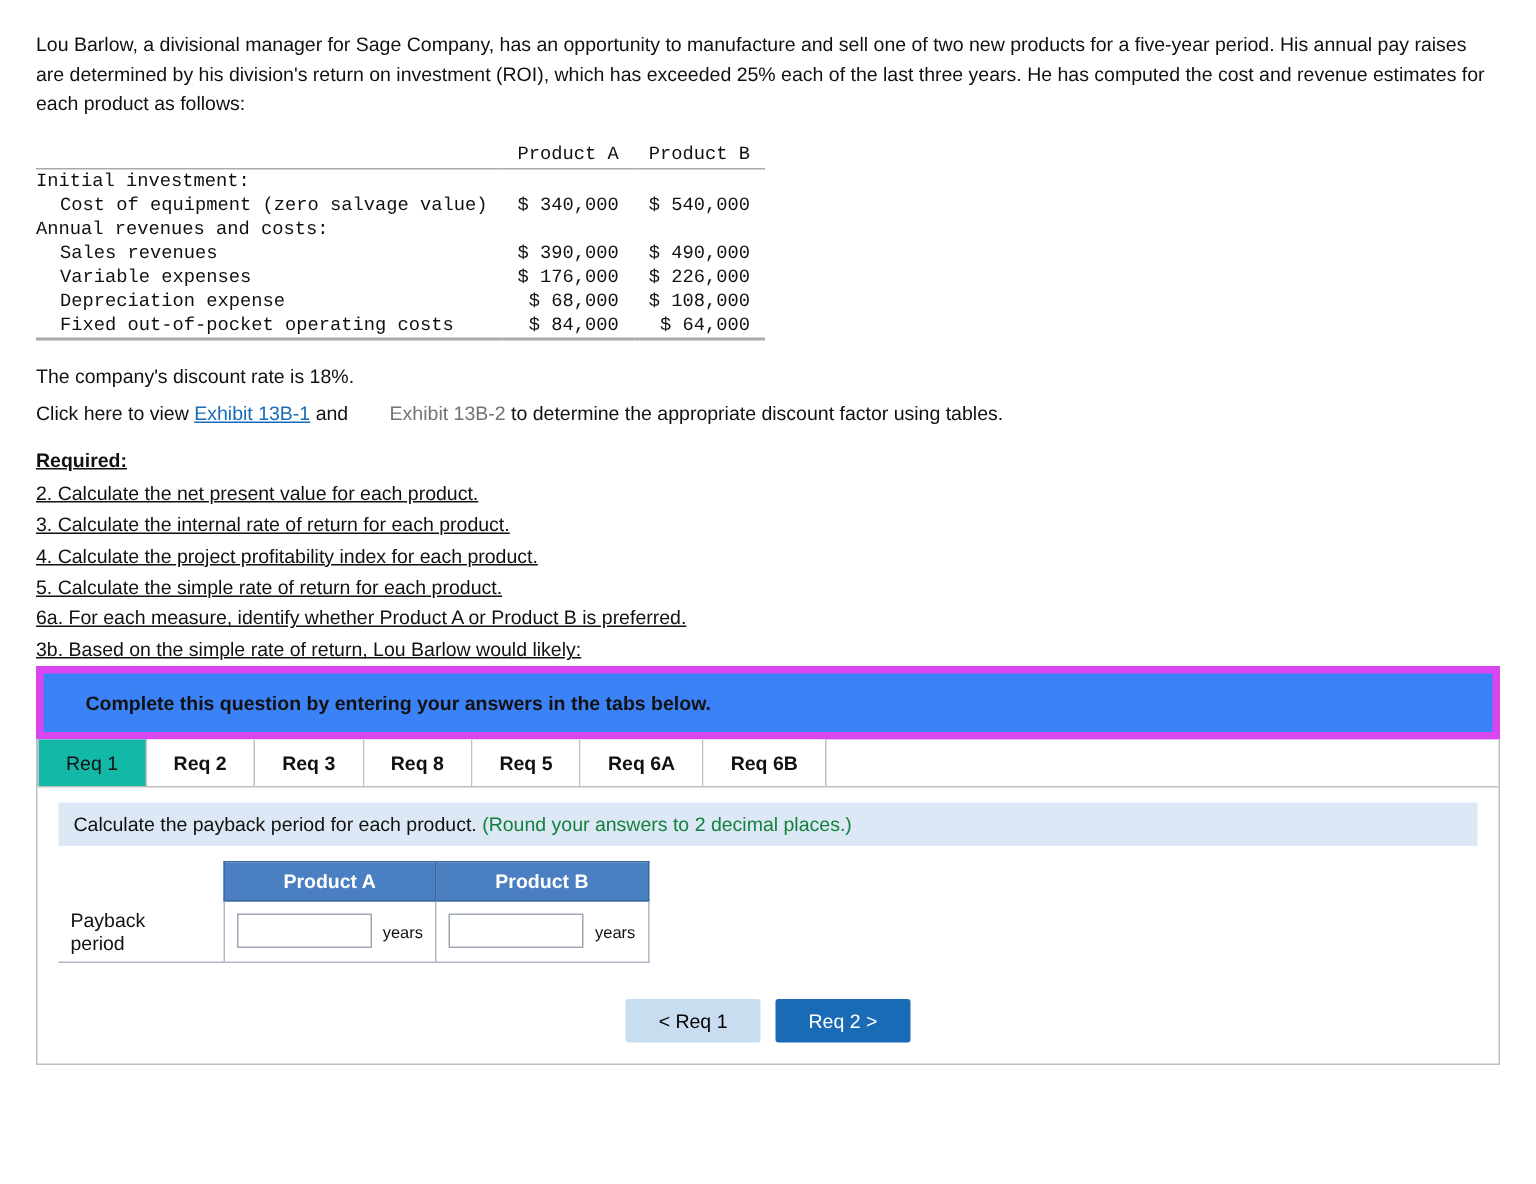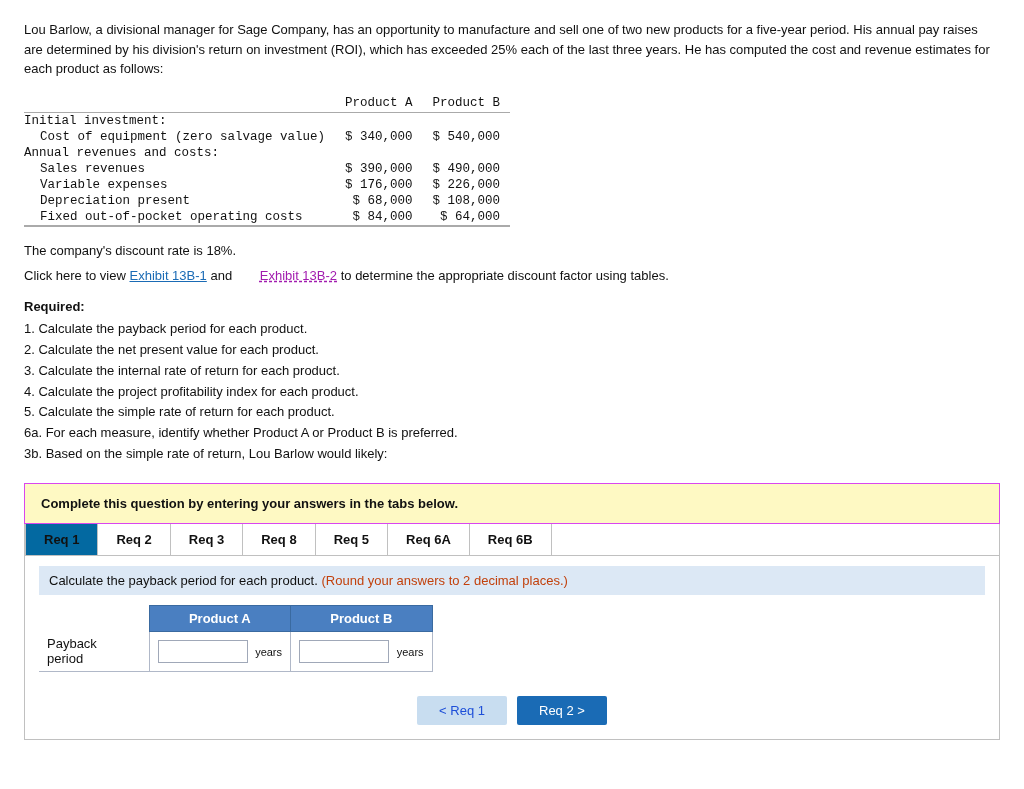--- a/index.html
+++ b/index.html
@@ -47,47 +47,46 @@
     .discount-text {
       margin-bottom: 10px;
       font-size: 13px;
     }
     .exhibit-link {
       color: #1a6bb5;
       text-decoration: underline;
       cursor: pointer;
     }
     .exhibit-link-dashed {
-      color: #a21caf;
-      text-decoration: underline;
+      color: #737373;
       text-decoration-style: dashed;
       cursor: pointer;
       padding-left: 24px;
     }
     .click-text {
       margin-bottom: 14px;
       font-size: 13px;
     }
     .required-section {
-      margin-bottom: 18px;
+      text-decoration: underline;
     }
     .required-section p {
       font-size: 13px;
       line-height: 1.6;
     }
     .required-label {
       font-weight: bold;
       font-size: 13px;
       margin-bottom: 2px;
     }
     
     .complete-box {
-      background: #fef9c3;
-      border: 1px solid #d946ef;
-      padding: 12px 16px;
+      background: #3b82f6;
+      border: 5px solid #d946ef;
+      padding: 12px 28px;
       margin-bottom: 0;
     }
     .complete-box-text {
       font-weight: bold;
       font-size: 13px;
     }
     .tabs-area {
       border: 1px solid #c0c0c0;
       border-top: none;
       background: #fff;
@@ -102,35 +101,35 @@
       cursor: pointer;
       font-size: 13px;
       background: #fff;
       user-select: none;
       font-weight: bold;
     }
     .tab:first-child {
       border-left: 1px solid #c0c0c0;
     }
     .tab.active {
-      background: #0369a1;
-      font-weight: bold;
+      background: #14b8a6;
+      font-weight: normal;
     }
     .tab-content {
       padding: 10px 14px 0 14px;
     }
     .req-instruction {
       background: #dce8f5;
       padding: 7px 10px;
       font-size: 13px;
       margin-bottom: 10px;
       border-radius: 0;
     }
     .req-instruction .orange {
-      color: #c2410c;
+      color: #15803d;
     }
     .answer-table {
       border-collapse: collapse;
       margin-bottom: 14px;
     }
     .answer-table th {
       background: #4a7fc1;
       color: #fff;
       font-size: 13px;
       font-weight: bold;
@@ -170,21 +169,21 @@
     }
     .btn-req {
       padding: 7px 22px;
       font-size: 13px;
       cursor: pointer;
       border: none;
       border-radius: 2px;
     }
     .btn-prev {
       background: #c8ddf0;
-      color: #1d4ed8;
+      color: #000000;
     }
     .btn-next {
       background: #1a6bb5;
       color: #fff;
     }
     .answer-table-wrapper {
       padding: 0 0 0 0;
     }
   </style>
 </head>
@@ -220,42 +219,41 @@
         <td class="label-col" style="padding-left: 16px;">Sales revenues</td>
         <td class="value-col">$ 390,000</td>
         <td class="value-col">$ 490,000</td>
       </tr>
       <tr>
         <td class="label-col" style="padding-left: 16px;">Variable expenses</td>
         <td class="value-col">$ 176,000</td>
         <td class="value-col">$ 226,000</td>
       </tr>
       <tr>
-        <td class="label-col" style="padding-left: 16px;">Depreciation present</td>
+        <td class="label-col" style="padding-left: 16px;">Depreciation expense</td>
         <td class="value-col">$  68,000</td>
         <td class="value-col">$ 108,000</td>
       </tr>
       <tr style="border-bottom: 2px solid rgb(170, 170, 170);">
         <td class="label-col" style="padding-left: 16px; border-bottom: 2px solid rgb(170, 170, 170);">Fixed out-of-pocket operating costs</td>
         <td class="value-col" style="border-bottom: 2px solid rgb(170, 170, 170);">$  84,000</td>
         <td class="value-col" style="border-bottom: 2px solid rgb(170, 170, 170);">$  64,000</td>
       </tr>
     </tbody>
 </table>
 
 <p class="discount-text">The company's discount rate is 18%.</p>
 
 <p class="click-text">
   <span>Click here to view </span><a class="exhibit-link">Exhibit 13B-1</a><span> and </span><a class="exhibit-link-dashed">Exhibit 13B-2</a><span> to determine the appropriate discount factor using tables.</span>
 </p>
 
 <div class="required-section">
   <p class="required-label">Required:</p>
   <div id="required-items-container">
-      <p style="line-height: 1.6; font-size: 13px;">1. Calculate the payback period for each product.</p>
       <p style="line-height: 1.6; font-size: 13px;">2. Calculate the net present value for each product.</p>
       <p style="line-height: 1.6; font-size: 13px;">3. Calculate the internal rate of return for each product.</p>
       <p style="line-height: 1.6; font-size: 13px;">4. Calculate the project profitability index for each product.</p>
       <p style="line-height: 1.6; font-size: 13px;">5. Calculate the simple rate of return for each product.</p>
       <p style="line-height: 1.6; font-size: 13px;">6a. For each measure, identify whether Product A or Product B is preferred.</p>
       <p style="line-height: 1.6; font-size: 13px;">3b. Based on the simple rate of return, Lou Barlow would likely:</p>
     </div>
 </div>
 
 <div class="complete-box">

